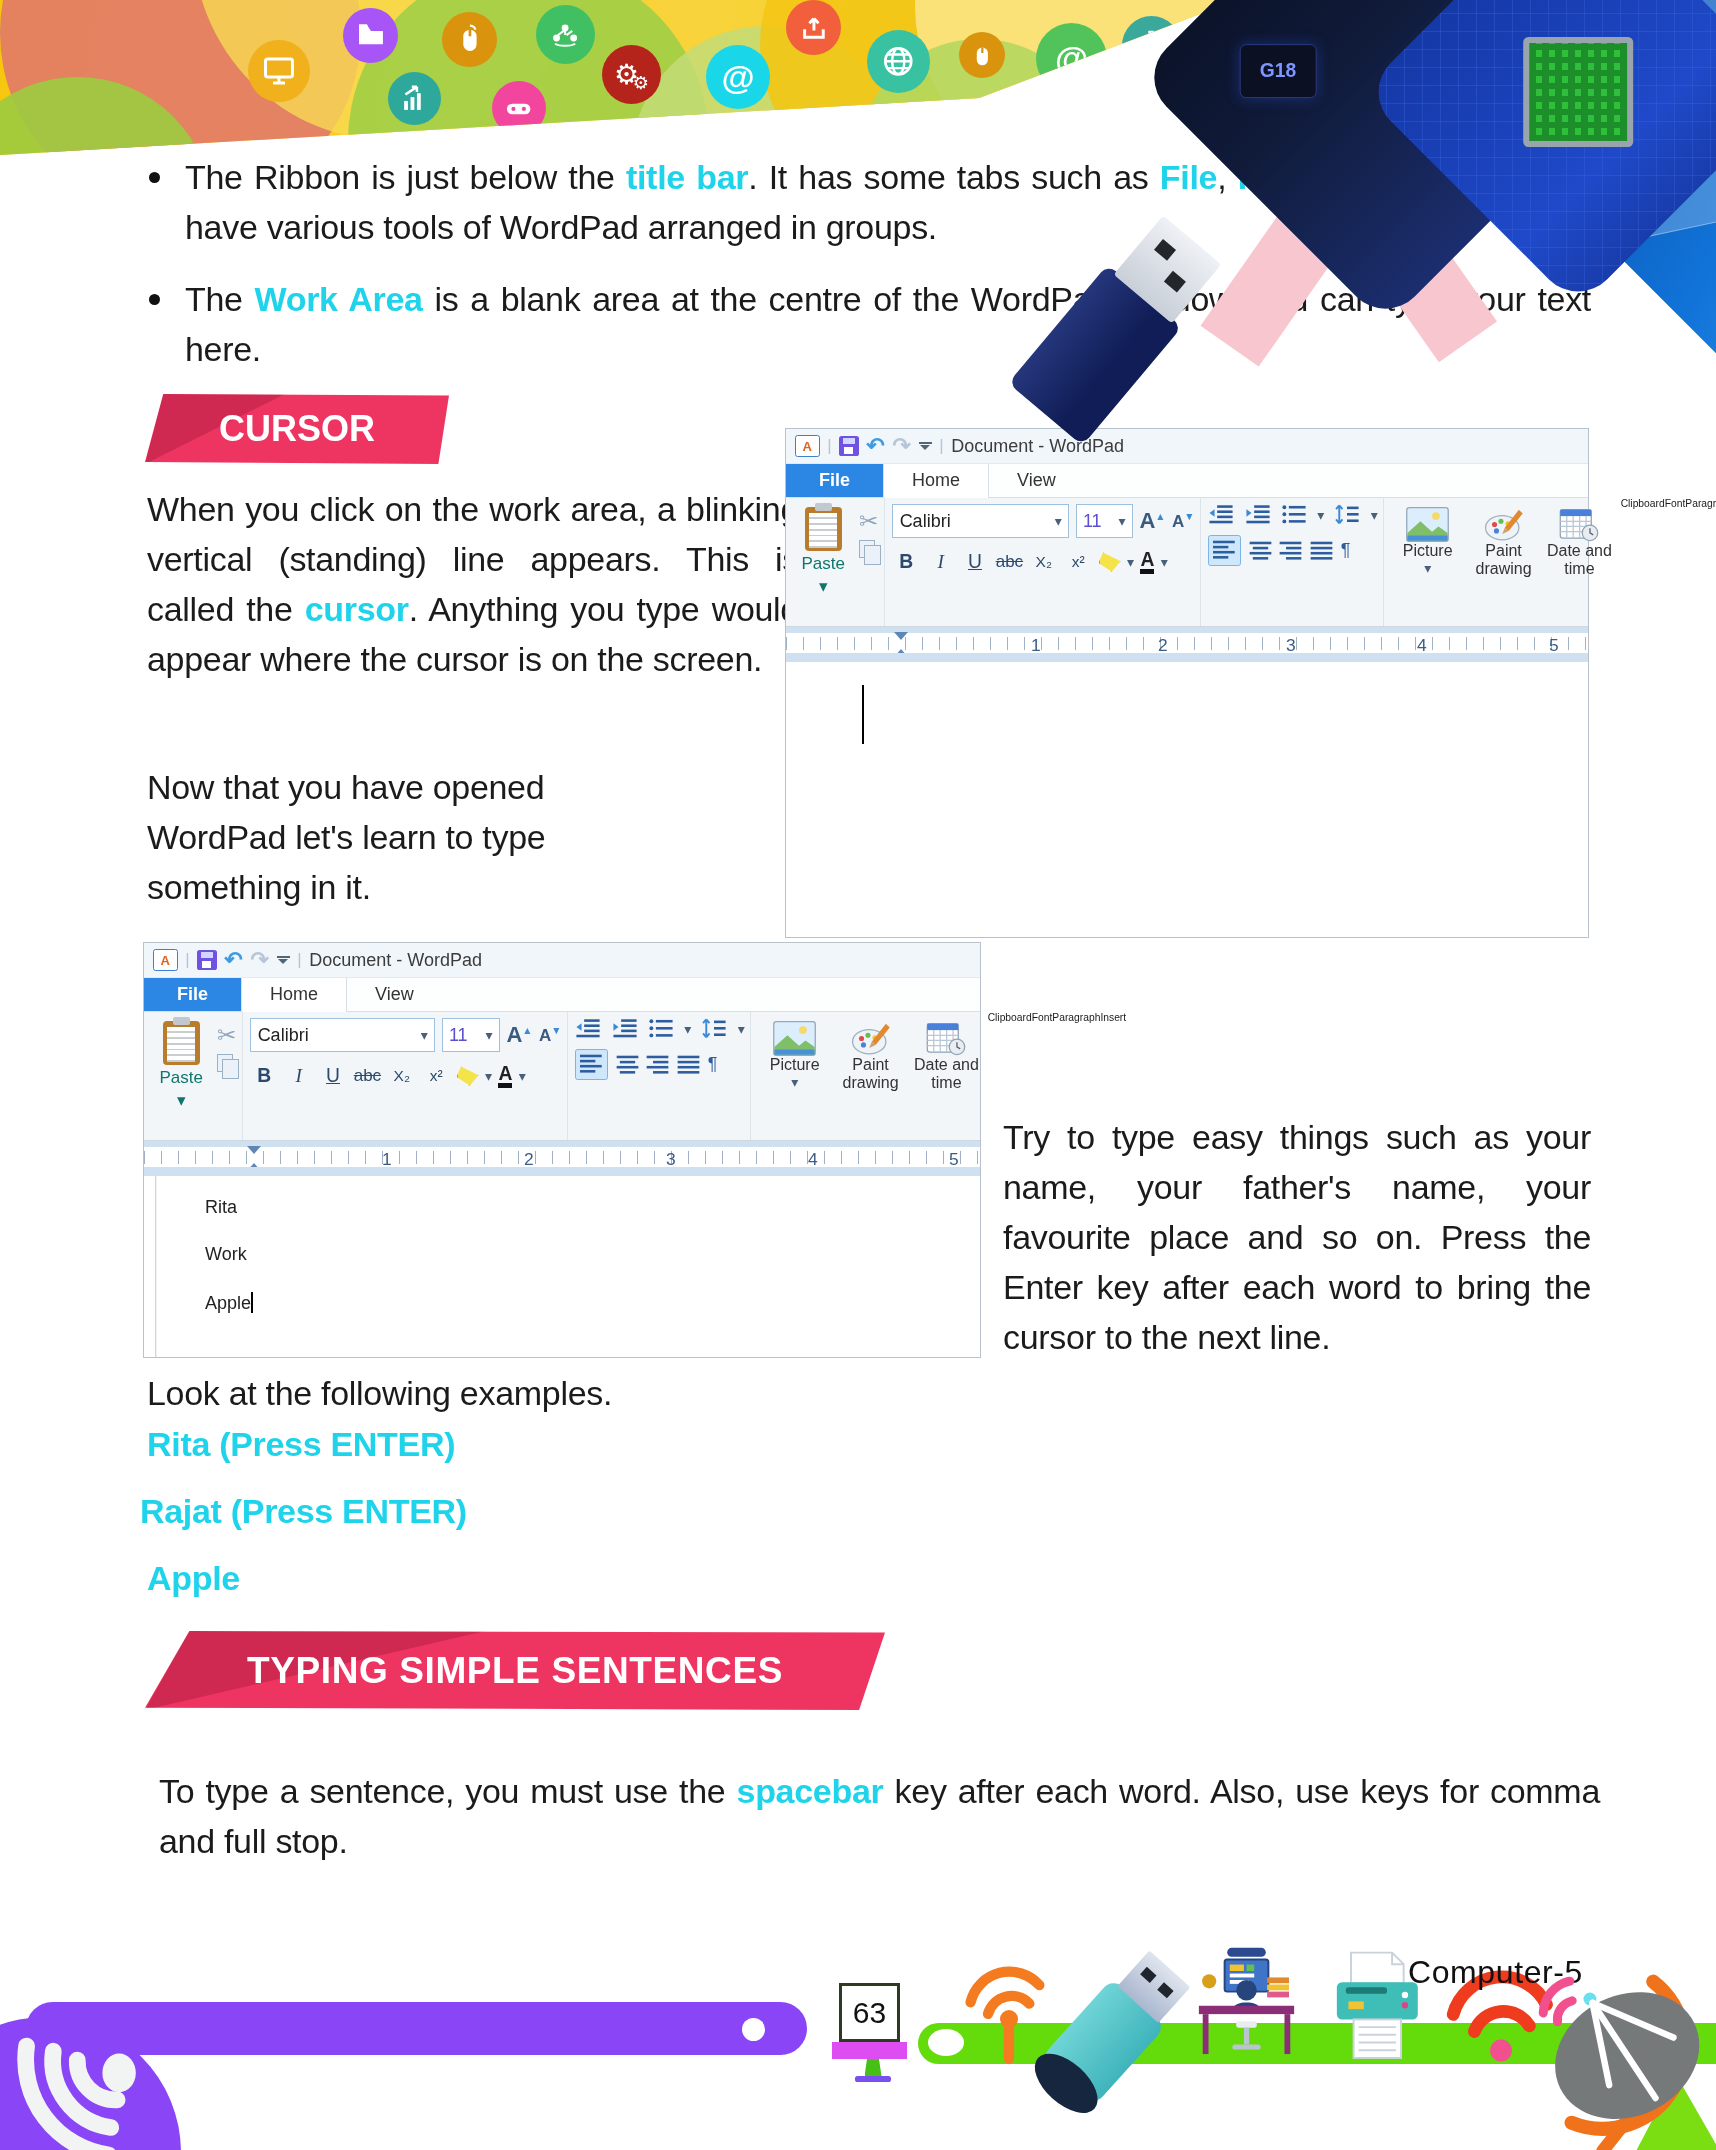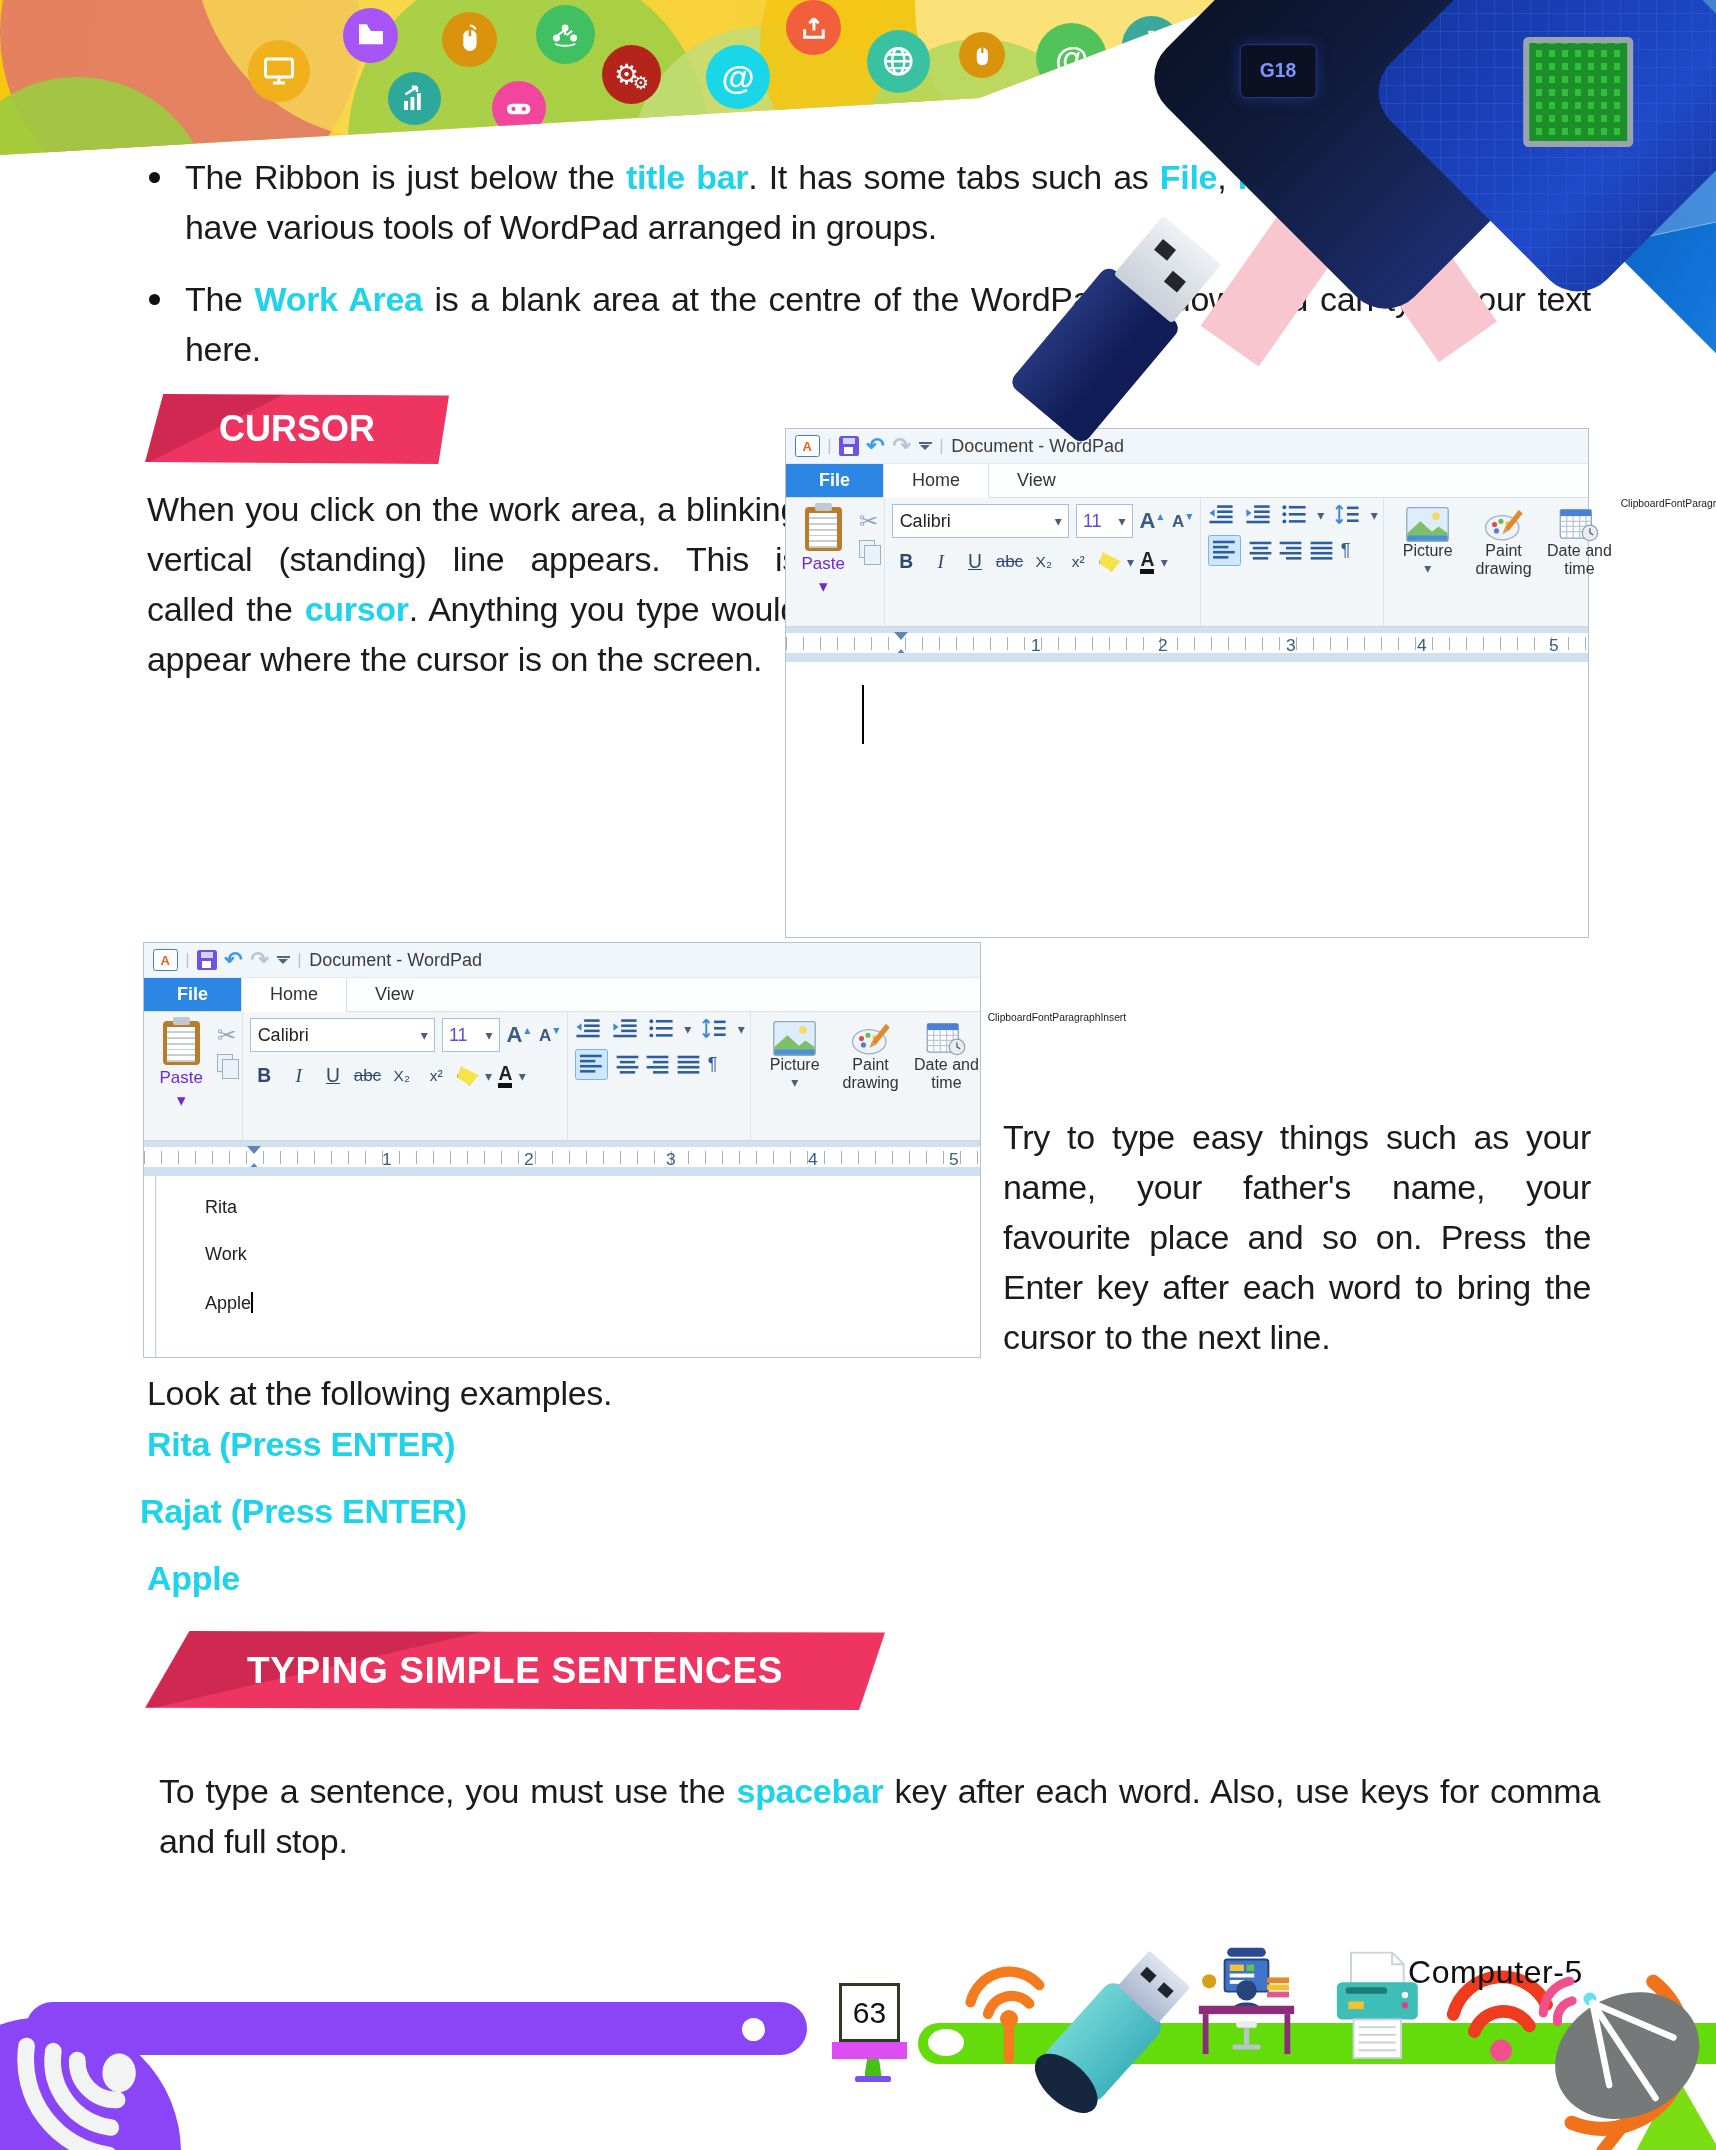--- a/index.html
+++ b/index.html
@@ -72,21 +72,21 @@
   .tab{ display:flex; align-items:center; justify-content:center; padding:0 28px; color:#333; }
   .tab.file{ background:var(--tab-blue,#2b87e3); color:#fff; font-weight:bold; min-width:97px; }
   .tab.home{ border-right:0.6px solid #d8dfe6; border-left:0.6px solid #d8dfe6; background:#fff; margin-bottom:-0.6px; }
   .wp-ribbon{ height:129px; background:var(--ribbon-bg,#f3f6f9); display:flex; border-bottom:0.6px solid #cfd8e0; }
   .rgroup{ position:relative; border-right:0.6px solid #dde4ea; padding:6.4px 5.2px 23px 7.7px; }
   .paste-btn{ display:flex; flex-direction:column; align-items:center; width:59px; }
   .clipico{ width:37px; height:44px; background:#b97c2d; border-radius:3.9px; position:relative; }
   .clipico::before{ content:""; position:absolute; left:4.5px; top:5.8px; right:4.5px; bottom:3.2px; background:#fff;
     background-image:repeating-linear-gradient(0deg,#c8cdd2 0 1.9px,transparent 1.9px 5.8px); }
   .clipico::after{ content:""; position:absolute; left:10.3px; top:-3.9px; width:17px; height:7.7px; background:#c2c8cf; border-radius:1.9px; }
-  .paste-btn span{ font-size:17px; color:#6d28d9; margin-top:2.6px; }
+  .paste-btn span{ font-size:17px; color:#0f766e; margin-top:2.6px; }
   .mini-col{ display:flex; flex-direction:column; gap:5.2px; margin-left:6.4px; padding-top:3.9px; }
   .scissors{ color:#8fa6bd; font-size:23px; }
   .copyico{ width:15.5px; height:18px; border:1.9px solid #9db1c5; background:#eaf1f8; position:relative; }
   .copyico::before{ content:""; position:absolute; left:3.9px; top:3.9px; width:15.5px; height:18px; border:1.9px solid #9db1c5; background:#eaf1f8; }
   .frow{ display:flex; align-items:center; gap:6.4px; }
   .combo{ height:34px; background:#fff; border:1.3px solid #9fc1e0; display:flex; align-items:center;
     padding:0 6.4px; font-size:18px; color:#222; justify-content:space-between; }
   .caret{ color:#49607a; font-size:14px; }
   .bigA{ font-size:22px; font-weight:bold; color:#3a5a80; position:relative; }
   .bigA sup{ font-size:10.3px; }
@@ -271,20 +271,23 @@
     </li>
   </ul>
 
   <div class="banner" style="left:145px;top:394px;width:304px;height:70px;font-size:36px;">
     <span>CURSOR</span>
   </div>
 
   <p class="body-text just abs" style="left:147px;top:485px;width:652px;">
     <span>When you click on the work area, a blinking vertical (standing) line appears. This is called the </span><span class="accent">cursor</span><span>. Anything you type would appear where the cursor is on the screen.</span>
   </p>
+  <p class="body-text abs" style="left:147px;top:763px;width:509px;">
+    <span>Now that you have opened WordPad let's learn to type something in it.</span>
+  </p>
 
   <div class="wp" style="left:785px;top:428px;width:804px;height:510px;">
     <div class="wp-title">
       <span class="appico">A</span>
       <span class="sep">|</span>
       <span class="floppy"></span>
       <span class="undo">↶</span>
       <span class="redo">↷</span>
       <span class="qat-more">
           <b></b>

